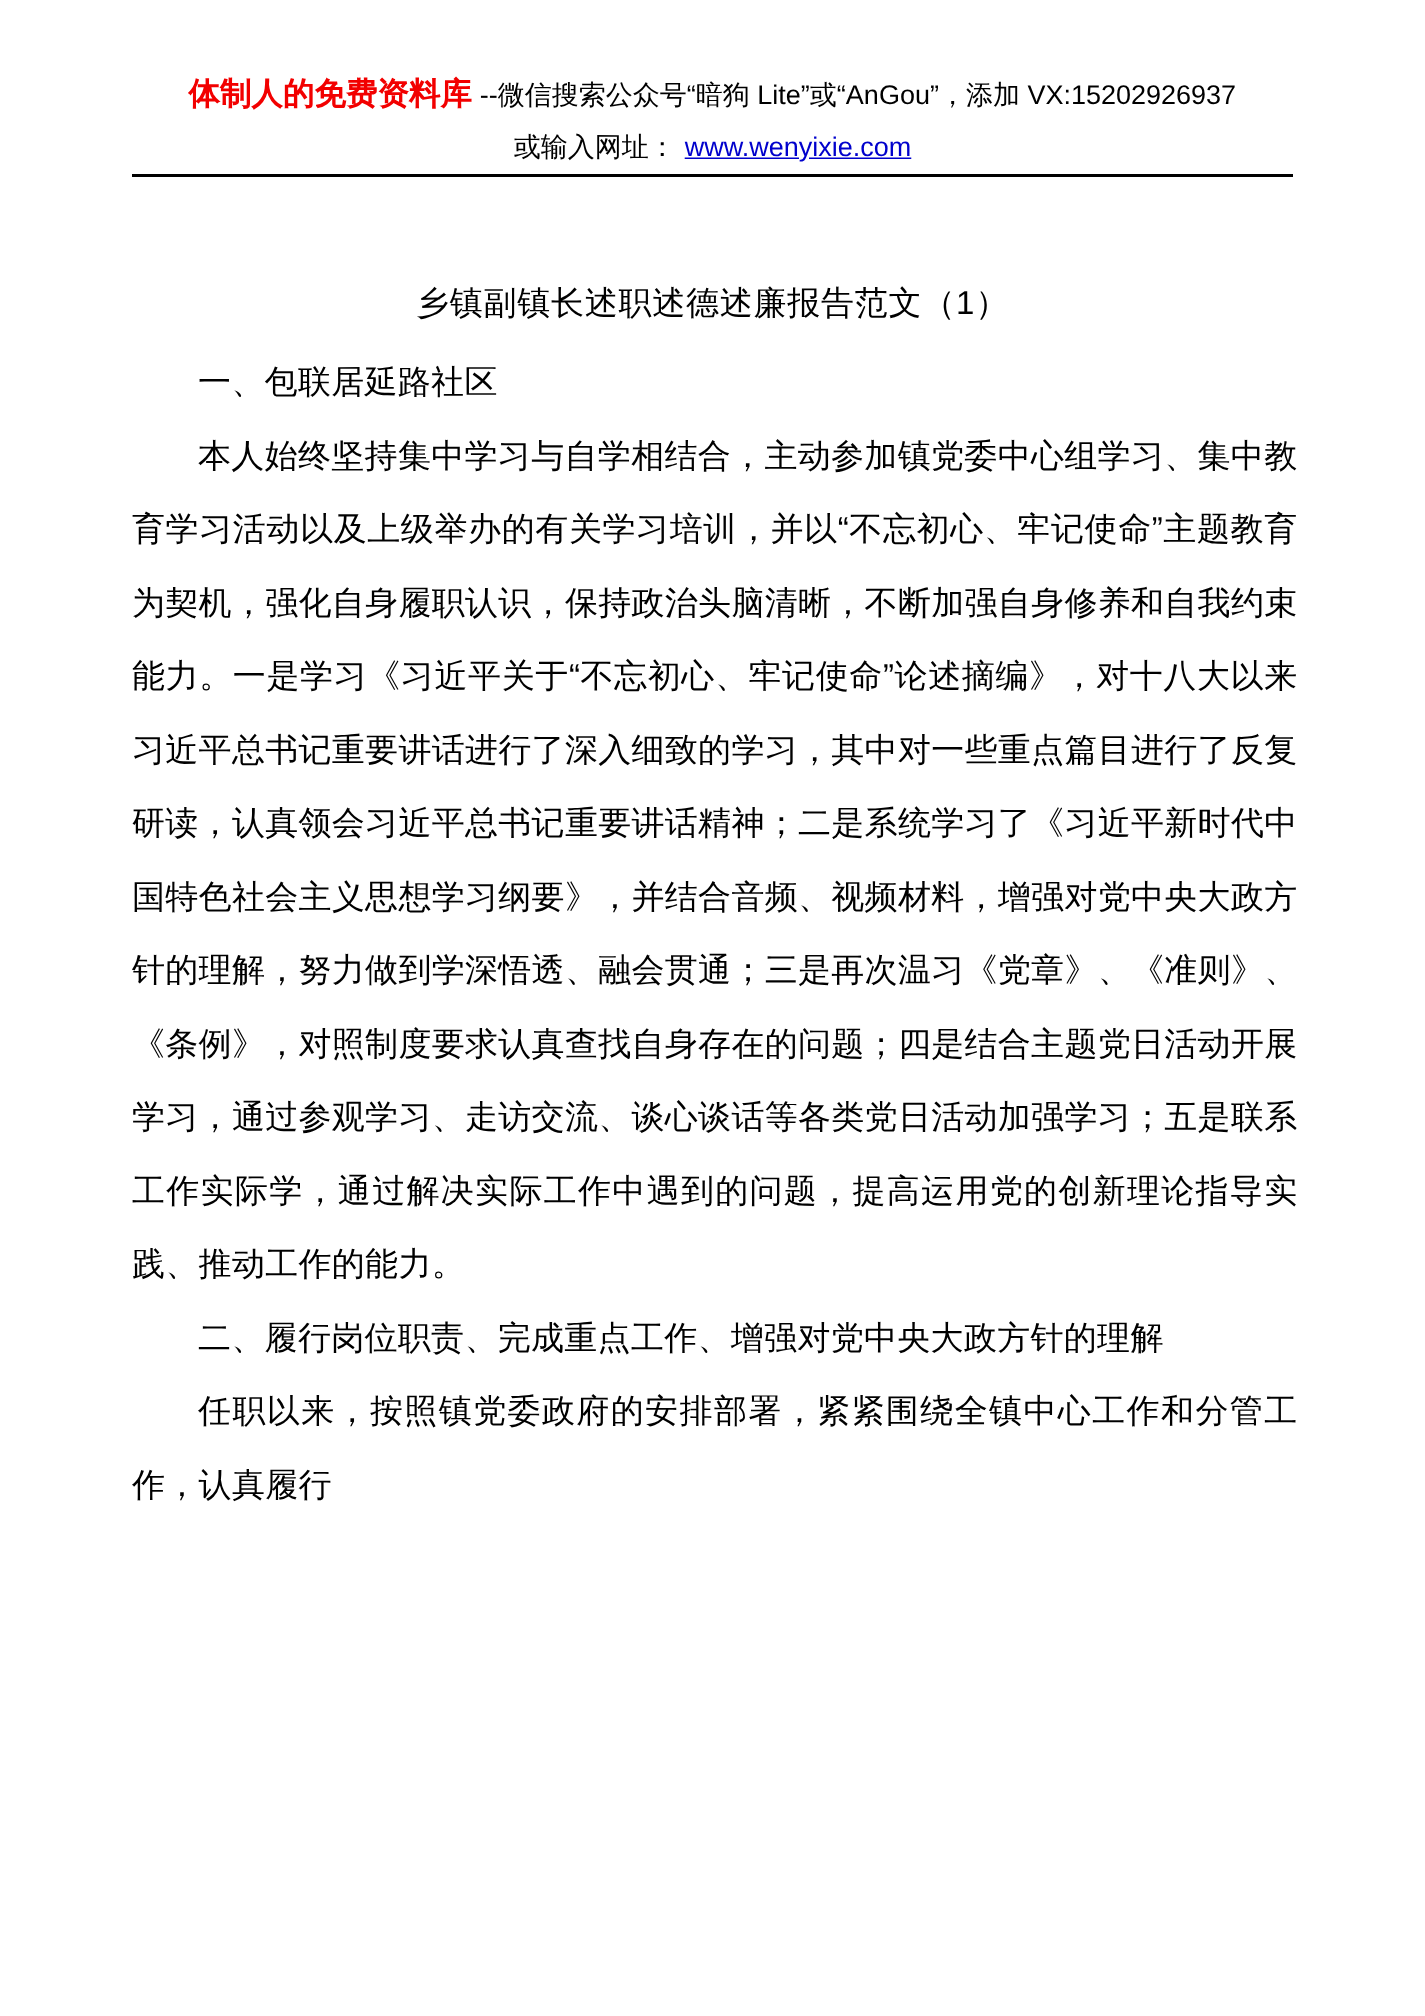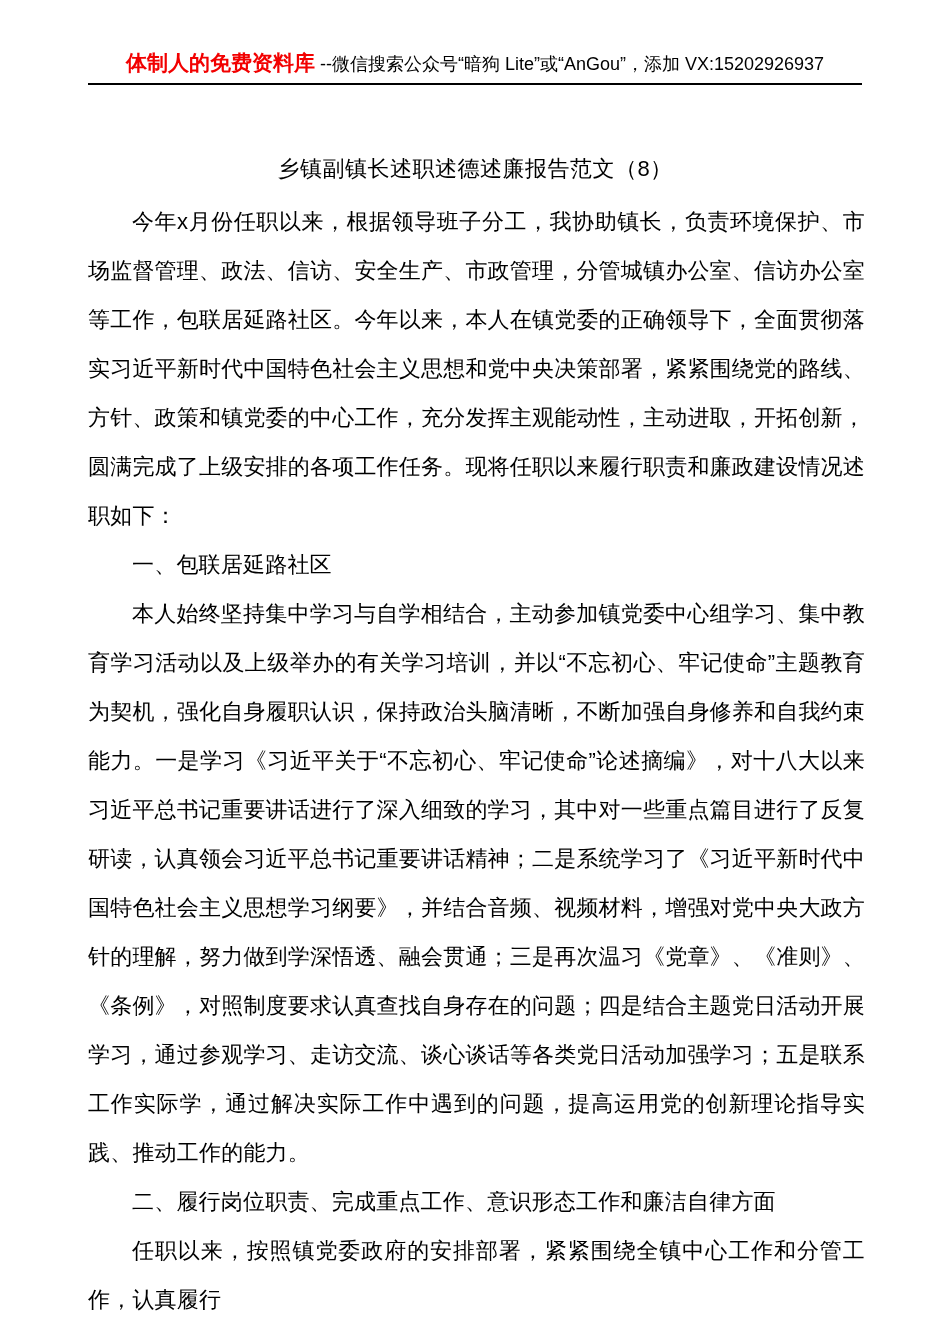--- a/index.html
+++ b/index.html
@@ -50,25 +50,27 @@
   .block.heading_bold { font-weight: 700; }
 </style>
 </head>
 <body>
 
 <div class="page">
   <div class="header">
     <div class="header-line1">
       <span class="brand" style="color: rgb(242, 0, 0);">体制人的免费资料库</span><span class="brand-suffix"> --微信搜索公众号“暗狗 Lite”或“AnGou”，添加 VX:15202926937</span>
     </div>
+    <div class="header-line2">
+      <span>或输入网址：</span><a class="site-link" href="#" style="color: rgb(0, 0, 204);">www.wenyixie.com</a>
+    </div>
     <div class="header-rule"></div>
   </div>
 
-  <h1 class="title">乡镇副镇长述职述德述廉报告范文（8）</h1>
+  <h1 class="title">乡镇副镇长述职述德述廉报告范文（1）</h1>
 
   <div class="content">
-      <p class="block paragraph">今年x月份任职以来，根据领导班子分工，我协助镇长，负责环境保护、市场监督管理、政法、信访、安全生产、市政管理，分管城镇办公室、信访办公室等工作，包联居延路社区。今年以来，本人在镇党委的正确领导下，全面贯彻落实习近平新时代中国特色社会主义思想和党中央决策部署，紧紧围绕党的路线、方针、政策和镇党委的中心工作，充分发挥主观能动性，主动进取，开拓创新，圆满完成了上级安排的各项工作任务。现将任职以来履行职责和廉政建设情况述职如下：</p>
       <p class="block heading">一、包联居延路社区</p>
       <p class="block paragraph">本人始终坚持集中学习与自学相结合，主动参加镇党委中心组学习、集中教育学习活动以及上级举办的有关学习培训，并以“不忘初心、牢记使命”主题教育为契机，强化自身履职认识，保持政治头脑清晰，不断加强自身修养和自我约束能力。一是学习《习近平关于“不忘初心、牢记使命”论述摘编》，对十八大以来习近平总书记重要讲话进行了深入细致的学习，其中对一些重点篇目进行了反复研读，认真领会习近平总书记重要讲话精神；二是系统学习了《习近平新时代中国特色社会主义思想学习纲要》，并结合音频、视频材料，增强对党中央大政方针的理解，努力做到学深悟透、融会贯通；三是再次温习《党章》、《准则》、《条例》，对照制度要求认真查找自身存在的问题；四是结合主题党日活动开展学习，通过参观学习、走访交流、谈心谈话等各类党日活动加强学习；五是联系工作实际学，通过解决实际工作中遇到的问题，提高运用党的创新理论指导实践、推动工作的能力。</p>
-      <p class="block heading">二、履行岗位职责、完成重点工作、意识形态工作和廉洁自律方面</p>
+      <p class="block heading">二、履行岗位职责、完成重点工作、增强对党中央大政方针的理解</p>
       <p class="block paragraph">任职以来，按照镇党委政府的安排部署，紧紧围绕全镇中心工作和分管工作，认真履行</p>
     </div>
 </div>
 
 </body></html>

